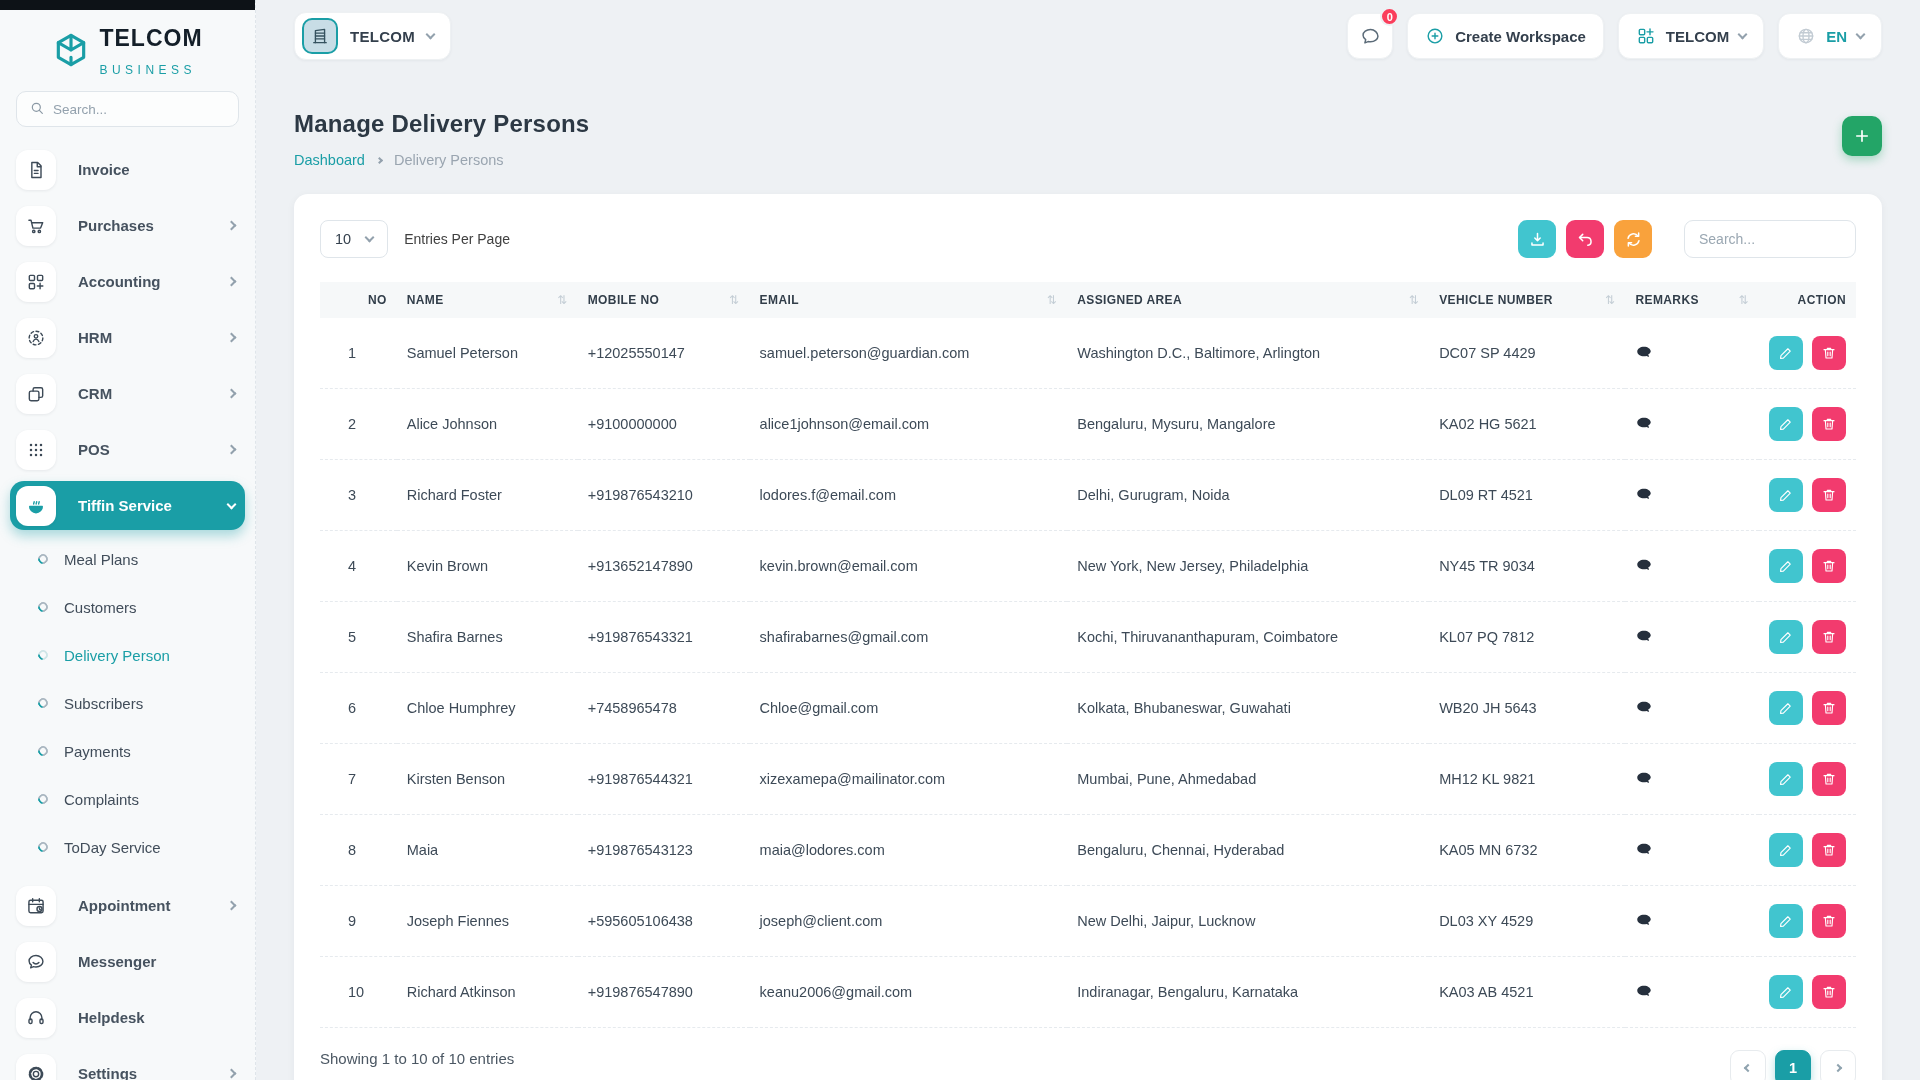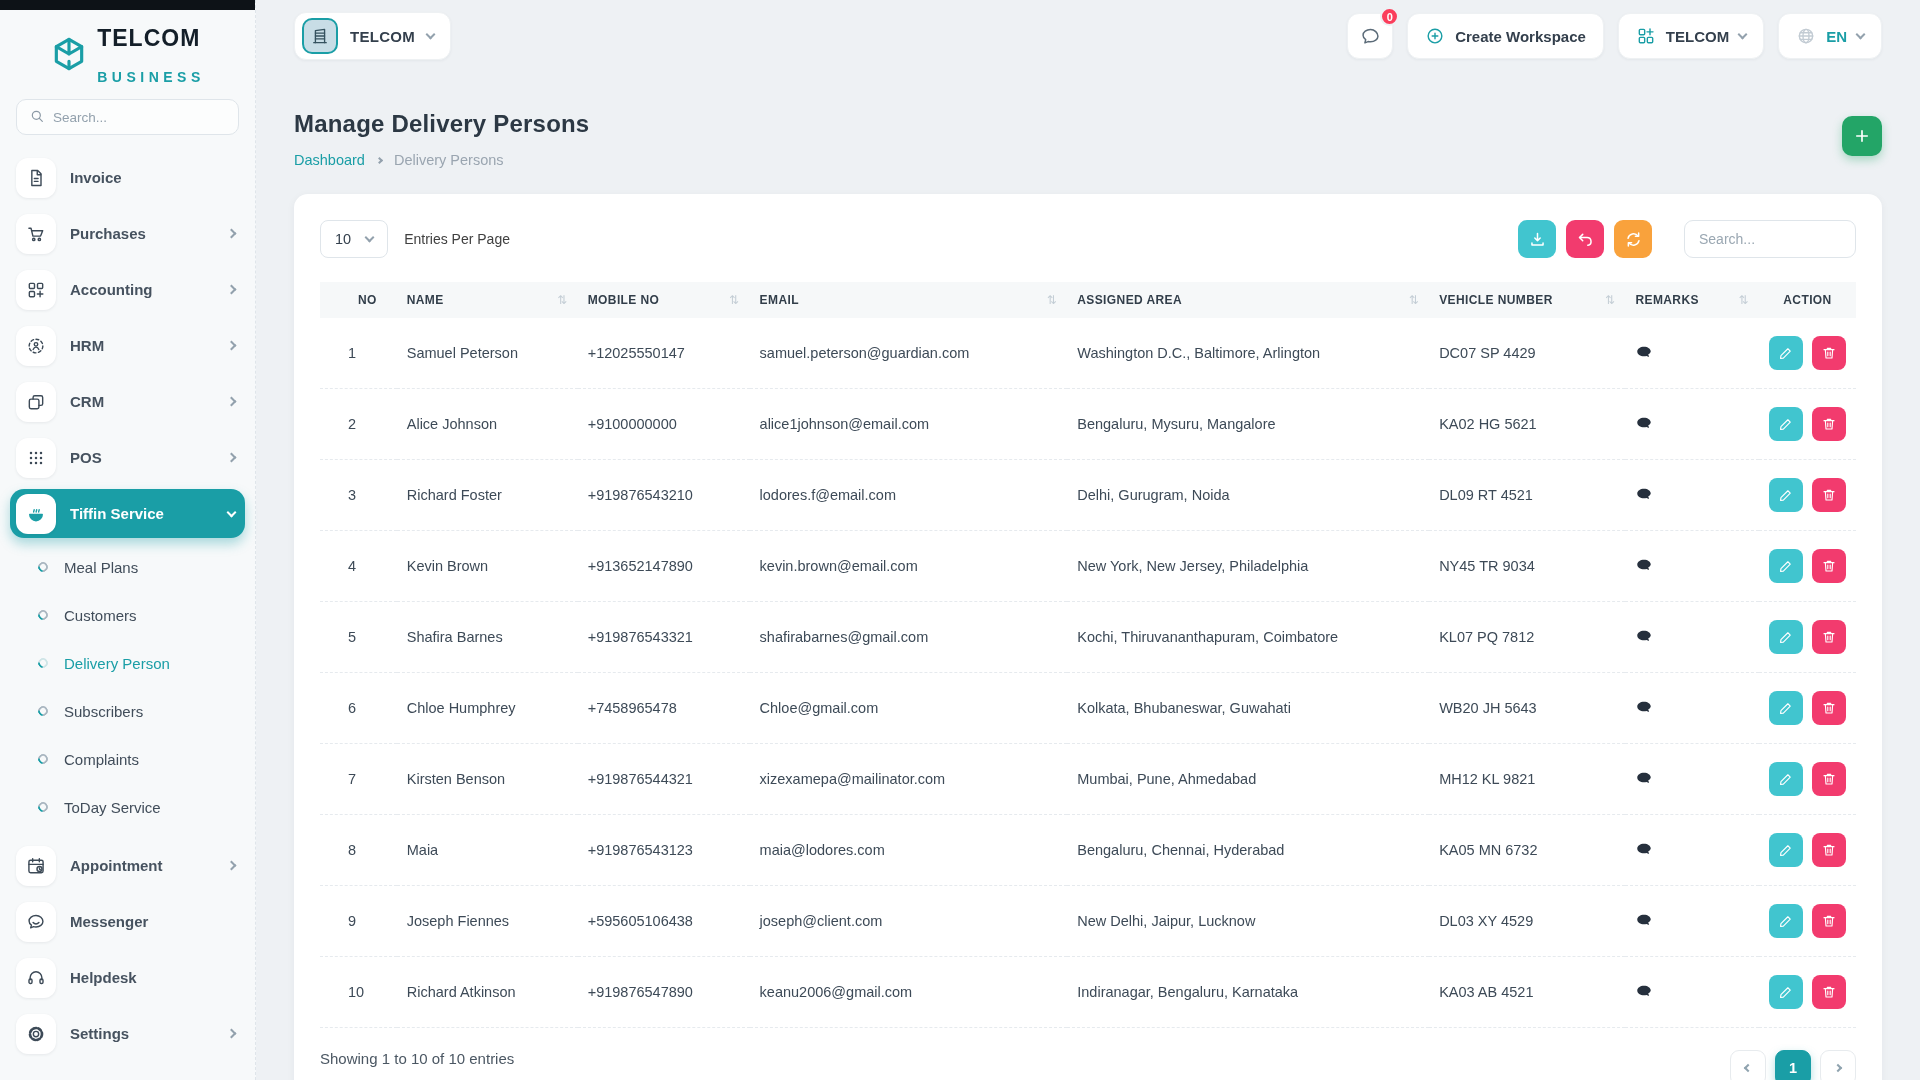--- a/index.html
+++ b/index.html
@@ -11,27 +11,27 @@
 body{font-family:"Liberation Sans","DejaVu Sans",sans-serif;background:#eef1f4;color:#3d4a57;font-size:14px}
 .app{display:flex;width:1920px;height:1080px}
 
 
 .sidebar{width:256px;flex:none;background:#f7f9fa;border-right:1px dashed #dfe5ea;position:relative;padding-top:10px}
 .top-strip{position:absolute;top:0;left:0;right:0;height:10px;background:#0d1217}
 .logo{display:flex;align-items:center;justify-content:center;gap:9px;padding:17px 0 15px;cursor:pointer}
 .logo-cube svg{width:38px;height:38px;fill:none;stroke:var(--primary);stroke-width:2;stroke-linejoin:round;stroke-linecap:round}
 .logo-text{display:flex;flex-direction:column;line-height:1}
 .logo-name{font-size:23px;font-weight:bold;letter-spacing:1px;color:#141f29}
-.logo-sub{font-size:14px;letter-spacing:4.5px;color:var(--primary);font-weight:bold;margin-top:20px}
+.logo-sub{font-size:12px;letter-spacing:4.5px;color:var(--primary);font-weight:normal;margin-top:14px}
 .side-search{margin:0 16px 18px;background:#fcfdfd;border:1px solid #dfe5ea;border-radius:10px;height:36px;display:flex;align-items:center;gap:8px;padding:0 12px}
 .side-search svg{width:16px;height:16px;fill:none;stroke:#8b99a5;stroke-width:1.8;stroke-linecap:round}
 .side-search input{border:none;outline:none;background:transparent;font-family:inherit;font-size:13.5px;color:#45515e;width:100%}
 .side-search input::placeholder{color:#93a1ad}
 .nav{padding:0 10px}
-.nav-item{display:flex;align-items:center;gap:14px;height:49px;margin-bottom:7px;padding:0 10px 0 6px;border-radius:14px;cursor:pointer}
+.nav-item{display:flex;align-items:center;gap:22px;height:49px;margin-bottom:7px;padding:0 10px 0 6px;border-radius:14px;cursor:pointer}
 .nav-ic{width:40px;height:40px;flex:none;background:#fff;border-radius:12px;display:flex;align-items:center;justify-content:center;box-shadow:0 1px 3px rgba(25,39,52,.08);color:#3d4a57}
 .nav-ic svg{width:20px;height:20px;fill:none;stroke:currentColor;stroke-width:1.7;stroke-linecap:round;stroke-linejoin:round}
 .nav-label{font-size:15px;font-weight:600;color:#46525f;flex:1}
 .chev{width:7px;height:7px;border-right:2px solid #93a1ad;border-bottom:2px solid #93a1ad;transform:rotate(-45deg);display:inline-block;flex:none}
 .chev.down{transform:rotate(45deg);margin-top:-3px}
 .chev.left{transform:rotate(135deg)}
 .nav-item.active{background:var(--primary);box-shadow:0 6px 12px rgba(26,158,166,.35)}
 .nav-item.active .nav-label{color:#fff}
 .nav-item.active .nav-ic{color:var(--primary)}
 .nav-item.active .chev{border-color:#fff}
@@ -77,21 +77,21 @@
 .controls-right{display:flex;align-items:center;gap:10px}
 .sq-btn{width:38px;height:38px;border:none;border-radius:9px;display:flex;align-items:center;justify-content:center;cursor:pointer}
 .sq-btn svg{width:19px;height:19px;fill:none;stroke:#fff;stroke-width:1.9;stroke-linecap:round;stroke-linejoin:round}
 .sq-btn.cyan{background:var(--cyan)}
 .sq-btn.pink{background:var(--pink)}
 .sq-btn.orange{background:var(--orange)}
 .table-search{margin-left:22px;width:172px;height:38px;border:1px solid #dfe5ea;border-radius:9px;padding:0 14px;font-family:inherit;font-size:14px;color:#45515e;outline:none}
 .table-search::placeholder{color:#9aa7b2}
 
 table{width:100%;border-collapse:collapse;margin-top:24px}
-thead th{background:#f6f8f9;font-size:12px;font-weight:bold;color:#323e4a;letter-spacing:.4px;text-align:center;padding:11px 10px}
+thead th{background:#f6f8f9;font-size:12px;font-weight:bold;color:#323e4a;letter-spacing:.4px;text-align:right;padding:11px 10px}
 thead th .th-in{display:flex;align-items:center;justify-content:space-between;gap:6px}
 .sort{color:#c3cdd5;font-size:12px;font-weight:normal}
 tbody td{padding:18px 10px;font-size:14.5px;color:#3d4a57;border-bottom:1px dashed #e6eaee}
 td.first,th.first{padding-left:28px}
 .remark-btn{border:none;background:transparent;cursor:pointer;display:flex;align-items:center}
 .remark-btn svg{width:18px;height:18px;fill:#26303d}
 .actions{display:flex;gap:9px}
 .btn-sq{width:34px;height:34px;border:none;border-radius:8px;display:flex;align-items:center;justify-content:center;cursor:pointer}
 .btn-sq svg{width:16px;height:16px;fill:none;stroke:#fff;stroke-width:1.7;stroke-linecap:round;stroke-linejoin:round}
 .btn-edit{background:var(--cyan)}
@@ -227,20 +227,24 @@
     <span class="bullet"></span>
     <span class="sub-label">Customers</span>
   </div>
         <div class="sub-item active">
     <span class="bullet"></span>
     <span class="sub-label">Delivery Person</span>
   </div>
         <div class="sub-item">
     <span class="bullet"></span>
     <span class="sub-label">Subscribers</span>
+  </div>
+        <div class="sub-item">
+    <span class="bullet"></span>
+    <span class="sub-label">Payments</span>
   </div>
         <div class="sub-item">
     <span class="bullet"></span>
     <span class="sub-label">Complaints</span>
   </div>
         <div class="sub-item">
     <span class="bullet"></span>
     <span class="sub-label">ToDay Service</span>
   </div>
       </div>

